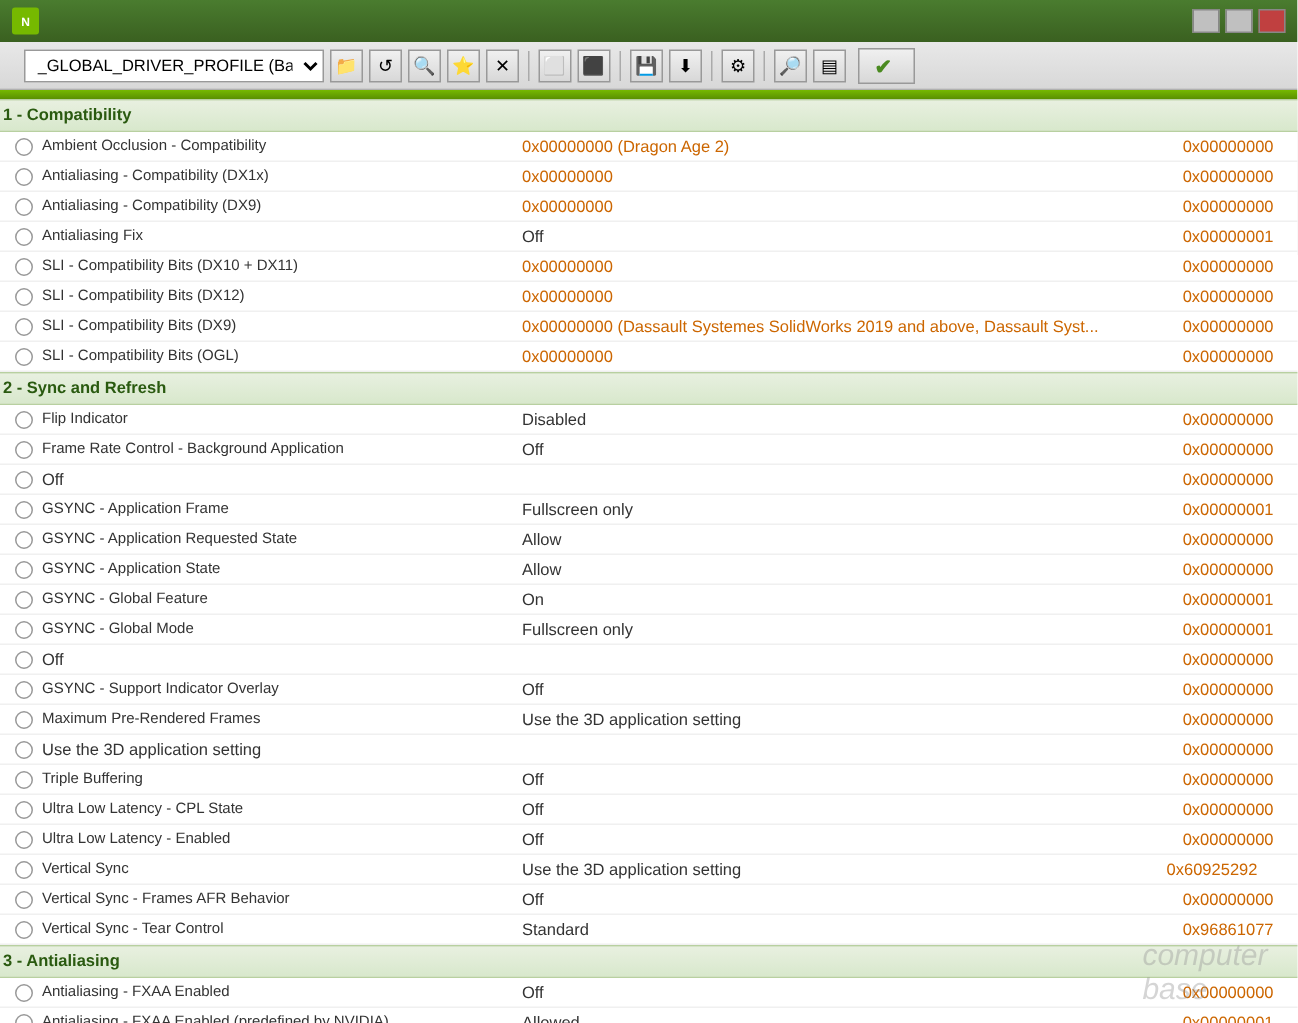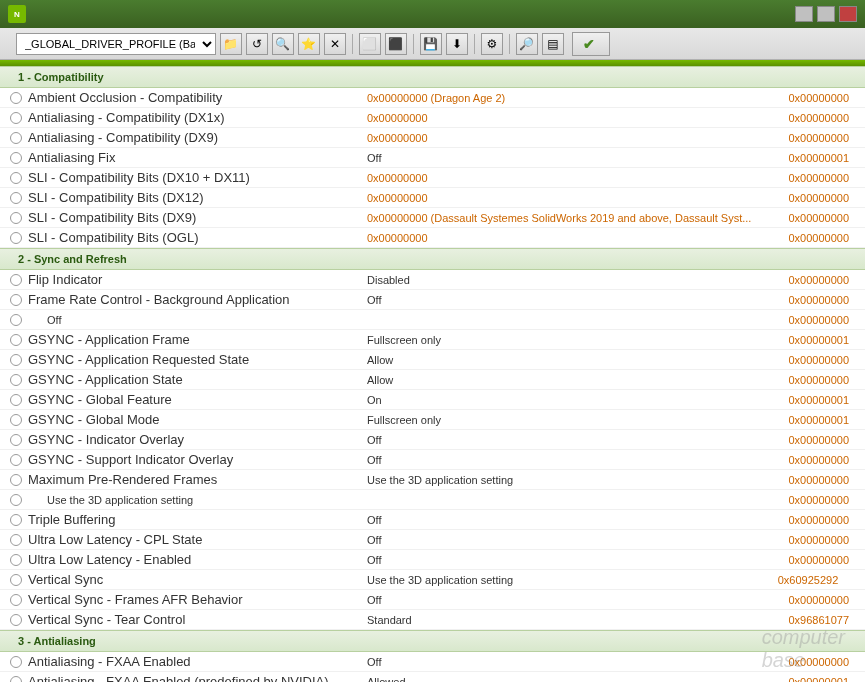--- a/index.html
+++ b/index.html
@@ -135,21 +135,21 @@
       border-left: 1px solid #ddd;
     }
     .scroll-container::-webkit-scrollbar-thumb {
       background: linear-gradient(to bottom, #c8c8c8, #b0b0b0);
       border: 1px solid #999;
     }
     .section-header {
       background: linear-gradient(to bottom, #e8f0e0, #d8e8cc);
       border-top: 1px solid #b8d0a0;
       border-bottom: 1px solid #b8d0a0;
-      padding: 4px 18px;
+      padding: 4px 2px;
       font-weight: bold;
       color: #2a5a10;
       font-size: 11px;
     }
     .settings-row {
       display: flex;
       align-items: center;
       height: 20px;
       padding: 0 8px;
       border-bottom: 1px solid #f0f0f0;
@@ -166,33 +166,32 @@
     .radio-dot {
       width: 12px;
       height: 12px;
       border: 1px solid #999;
       border-radius: 50%;
       background: white;
     }
     .row-name {
       flex: 0 0 320px;
       color: #333;
-      font-size: 13px;
+      font-size: 10px;
       white-space: nowrap;
       overflow: hidden;
       text-overflow: ellipsis;
     }
     .row-value {
       flex: 1;
       color: #cc6600;
       font-size: 11px;
       white-space: nowrap;
       overflow: hidden;
       text-overflow: ellipsis;
-      margin-left: 19px;
     }
     .row-hex {
       flex: 0 0 90px;
       color: #cc6600;
       font-size: 11px;
       text-align: right;
       padding-right: 8px;
     }
     .row-value.text-black {
       color: #333;
@@ -382,21 +381,20 @@
             <div class="radio-dot"></div>
           </div>
           <div class="row-name">GSYNC - Global Mode</div>
           <div class="row-value text-black">Fullscreen only</div>
           <div class="row-hex" style="color: rgb(204, 102, 0);">0x00000001</div>
         </div>
         <div class="settings-row">
           <div class="row-icon">
             <div class="radio-dot"></div>
           </div>
-          <div class="row-name">GSYNC - Indicator Overlay</div>
           <div class="row-value text-black">Off</div>
           <div class="row-hex" style="color: rgb(204, 102, 0);">0x00000000</div>
         </div>
         <div class="settings-row">
           <div class="row-icon">
             <div class="radio-dot"></div>
           </div>
           <div class="row-name">GSYNC - Support Indicator Overlay</div>
           <div class="row-value text-black">Off</div>
           <div class="row-hex" style="color: rgb(204, 102, 0);">0x00000000</div>

